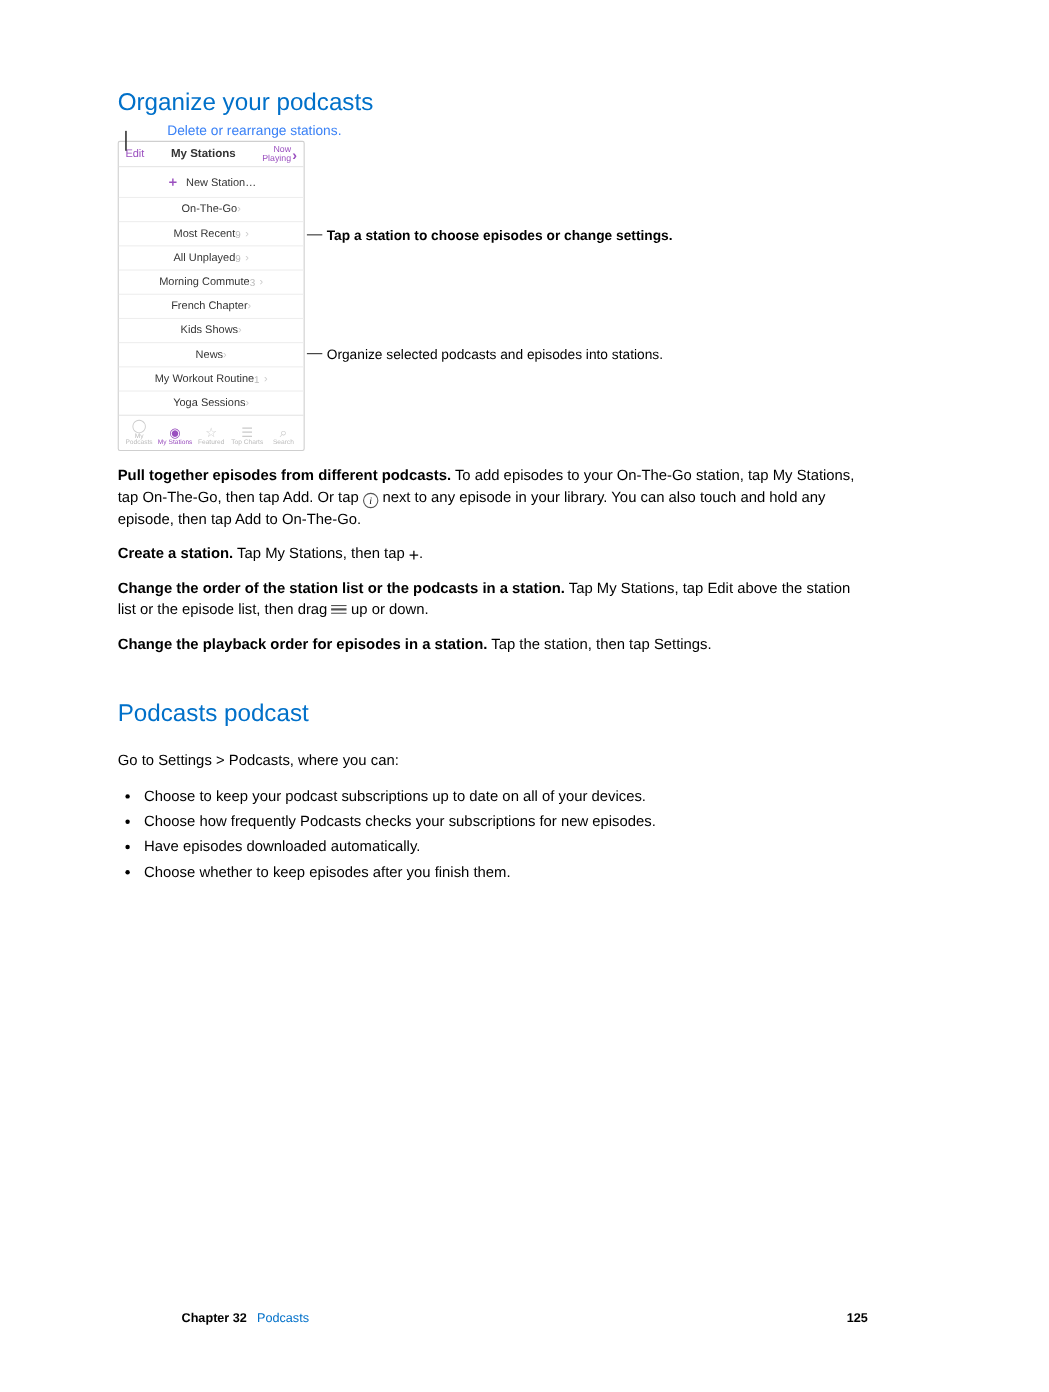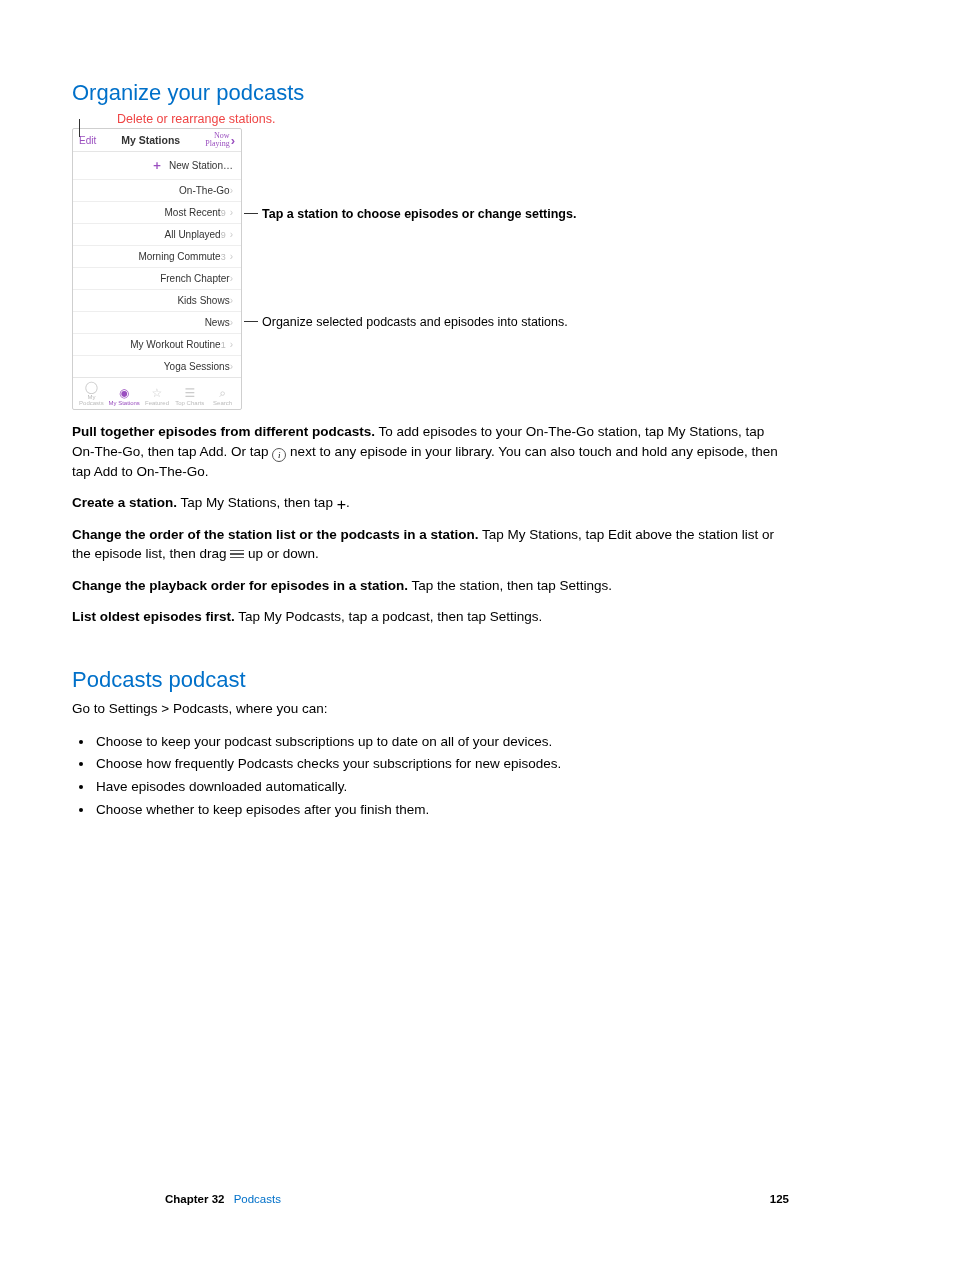--- a/index.html
+++ b/index.html
@@ -4,38 +4,38 @@
 <style>
   body {
     margin: 0;
     padding: 0;
     font-family: -apple-system, "Helvetica Neue", Helvetica, Arial, sans-serif;
     color: #000;
     background: #fff;
     width: 954px;
   }
   .page {
-    padding: 80px 165px 60px 72px;
+    padding: 80px 165px 60px 107px;
     box-sizing: border-box;
     min-height: 1265px;
     position: relative;
   }
   h2.blue {
     color: #0070c9;
     font-size: 22px;
     font-weight: 400;
     margin: 0 0 6px 0;
   }
   .figure-wrap {
     display: flex;
     align-items: flex-start;
   }
   .callout-top {
     font-size: 12.5px;
-    color: #ef4444;
+    color: #3b82f6;
     margin-left: 45px;
     margin-bottom: 2px;
     position: relative;
   }
   .callout-top::before {
     content: "";
     position: absolute;
     left: -38px;
     top: 7px;
     width: 34px;
@@ -73,21 +73,21 @@
     line-height: 1;
     text-align: right;
     display: flex;
     align-items: center;
     gap: 1px;
   }
   .nav-now .chev { font-size: 13px; font-weight: 600; }
   .row {
     display: flex;
     align-items: center;
-    justify-content: flex-end;
+    justify-content: center;
     padding: 5px 8px;
     border-bottom: 1px solid #eee;
     font-size: 10px;
   }
   .row .plus { color: #9a4fbf; font-size: 12px; margin-right: 6px; font-weight:600;}
   .row .right { color: #bbb; display: flex; align-items: center; gap: 4px; font-size: 10px;}
   .row .count { color: #bbb; font-size:9px;}
   .row .chv { color: #ccc; font-size: 10px; }
   .tabbar {
     display: flex;
@@ -192,21 +192,21 @@
   <h2 class="blue">Organize your podcasts</h2>
 
   <div class="callout-top">Delete or rearrange stations.</div>
 
   <div class="figure-wrap">
     <div class="phone">
       <div class="navbar">
         <span class="nav-edit">Edit</span>
         <span class="nav-title">My Stations</span>
         <span class="nav-now">
-          <span style="display:inline-block;text-align:right;font-family:Liberation Serif, serif;">
+          <span style="display:inline-block;text-align:right;">
             <span>Now</span><br>
             <span>Playing</span>
           </span>
           <span class="chev">›</span>
         </span>
       </div>
       <div class="row">
         <span><span class="plus">＋</span><span>New Station…</span></span>
         <span></span>
       </div>
@@ -289,26 +289,23 @@
     </p>
     <p>
       <b>Create a station.</b><span> Tap My Stations, then tap </span><span class="plus-thin">+</span><span>.</span>
     </p>
     <p>
       <b>Change the order of the station list or the podcasts in a station.</b><span> Tap My Stations, tap Edit above the station list or the episode list, then drag </span><span class="drag-lines"><span></span><span></span><span></span></span><span> up or down.</span>
     </p>
     <p>
       <b>Change the playback order for episodes in a station.</b><span> Tap the station, then tap Settings.</span>
     </p>
-    <p>
-      <b>List oldest episodes first.</b><span> Tap My Podcasts, tap a podcast, then tap Settings.</span>
-    </p>
 
     <h2 class="blue" style="margin-top:40px;">Podcasts podcast</h2>
-    <p style="margin-top:6px;">Go to Settings &gt; Podcasts, where you can:</p>
+    <p style="margin-top:20px;">Go to Settings &gt; Podcasts, where you can:</p>
     <ul class="bullets">
       <li>Choose to keep your podcast subscriptions up to date on all of your devices.</li>
       <li>Choose how frequently Podcasts checks your subscriptions for new episodes.</li>
       <li>Have episodes downloaded automatically.</li>
       <li>Choose whether to keep episodes after you finish them.</li>
     </ul>
   </div>
 
   <div class="footer">
     <span class="left">

